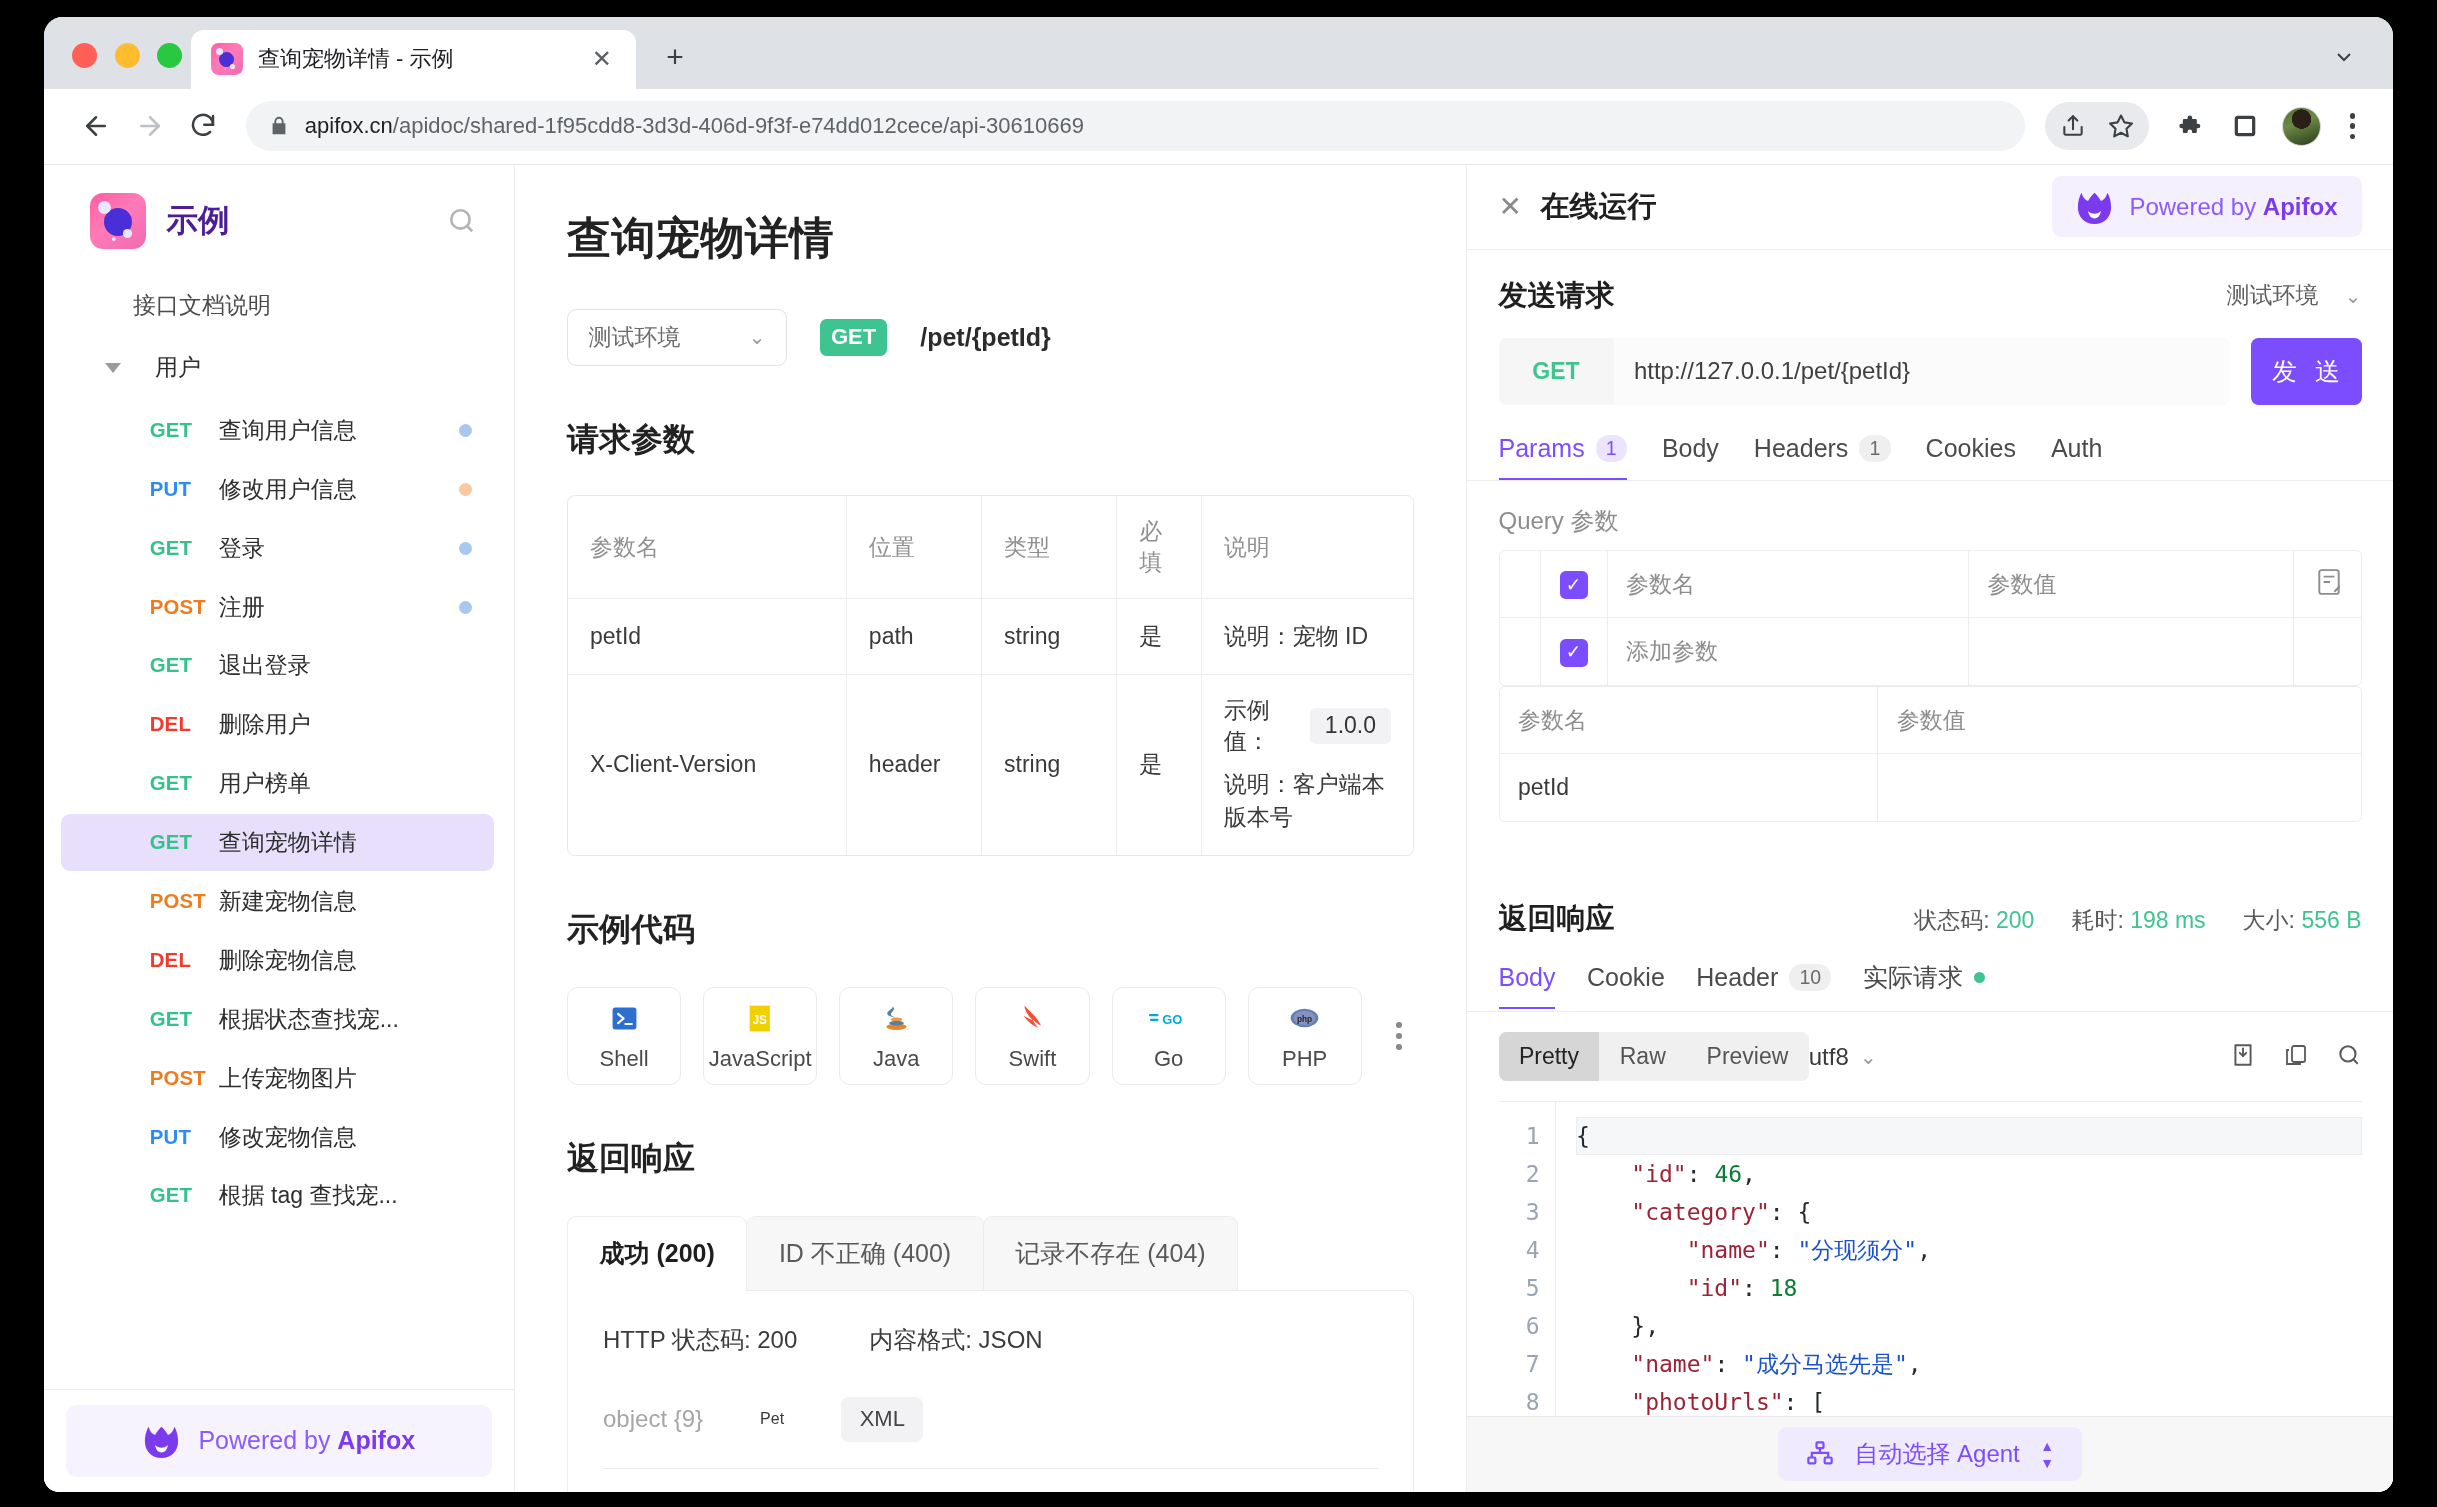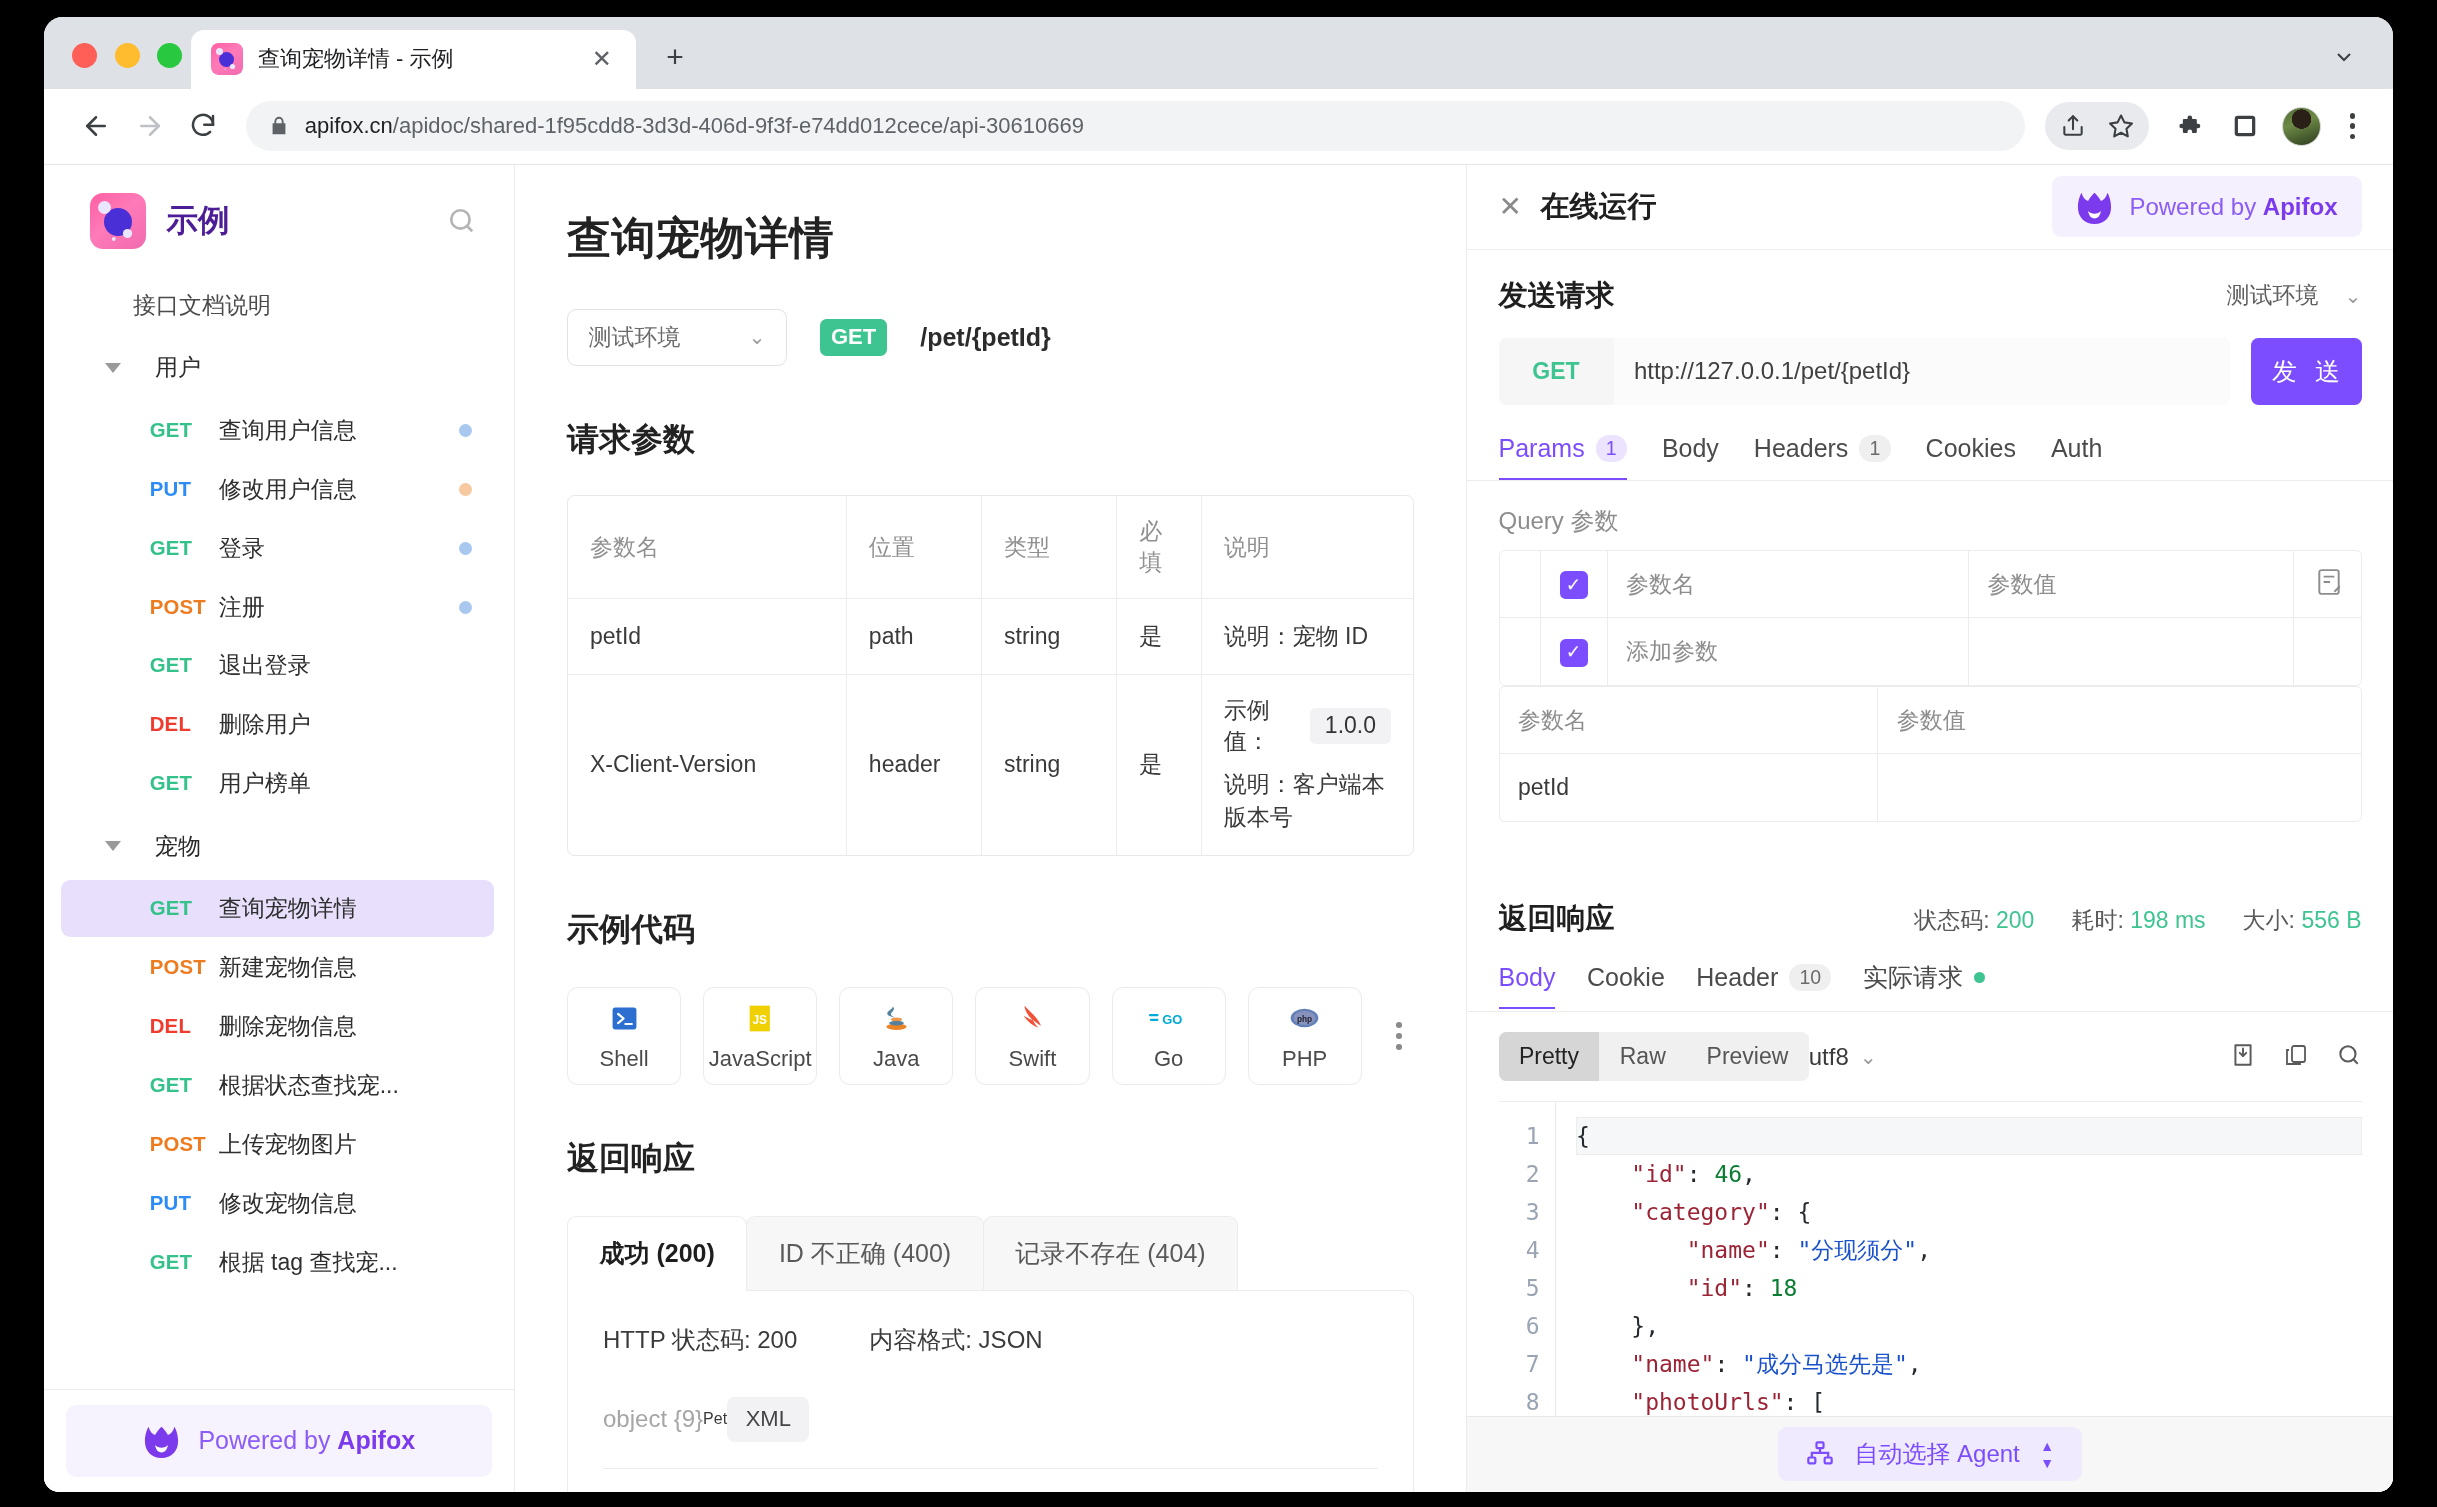--- a/index.html
+++ b/index.html
@@ -322,21 +322,21 @@
   }
   .rtab.active { background: #fff; color: #1e1e1e; font-weight: 700; position: relative; z-index: 2; }
   .rbox {
     border: 0.9px solid #ececec;
     border-radius: 0 9.3px 9.3px 9.3px;
     padding: 33px 35px 0 35px;
     margin-top: -0.9px;
     position: relative; z-index: 1;
   }
   .rmeta { display: flex; gap: 72px; font-size: 24px; color: #3b3b3b; }
-  .schema-row { display: flex; align-items: center; margin-top: 41px; }
+  .schema-row { display: flex; align-items: center; gap: 57px; margin-top: 41px; }
   .schema-type { font-size: 24px; color: #2f6df6; }
   .schema-type span { color: #a6a6a6; }
   .schema-name { font-size: 16px; color: #3a3a3a; }
   .xml-chip {
     background: #f2f2f4; border-radius: 7.4px;
     padding: 9.3px 18.5px; font-size: 22px; color: #444;
   }
   .field-row {
     display: flex; align-items: center;
     border-top: 0.9px solid #ececec;
@@ -659,24 +659,20 @@
             <span class="verb get">GET</span>
             <span class="sb-label">退出登录</span>
           </div>
           <div class="sb-item">
             <span class="verb del">DEL</span>
             <span class="sb-label">删除用户</span>
           </div>
           <div class="sb-item">
             <span class="verb get">GET</span>
             <span class="sb-label">用户榜单</span>
-          </div>
-          <div class="sb-group">
-            <span class="caret"></span>
-            <span>宠物</span>
           </div>
           <div class="sb-item active">
             <span class="verb get">GET</span>
             <span class="sb-label">查询宠物详情</span>
           </div>
           <div class="sb-item">
             <span class="verb post">POST</span>
             <span class="sb-label">新建宠物信息</span>
           </div>
           <div class="sb-item">

